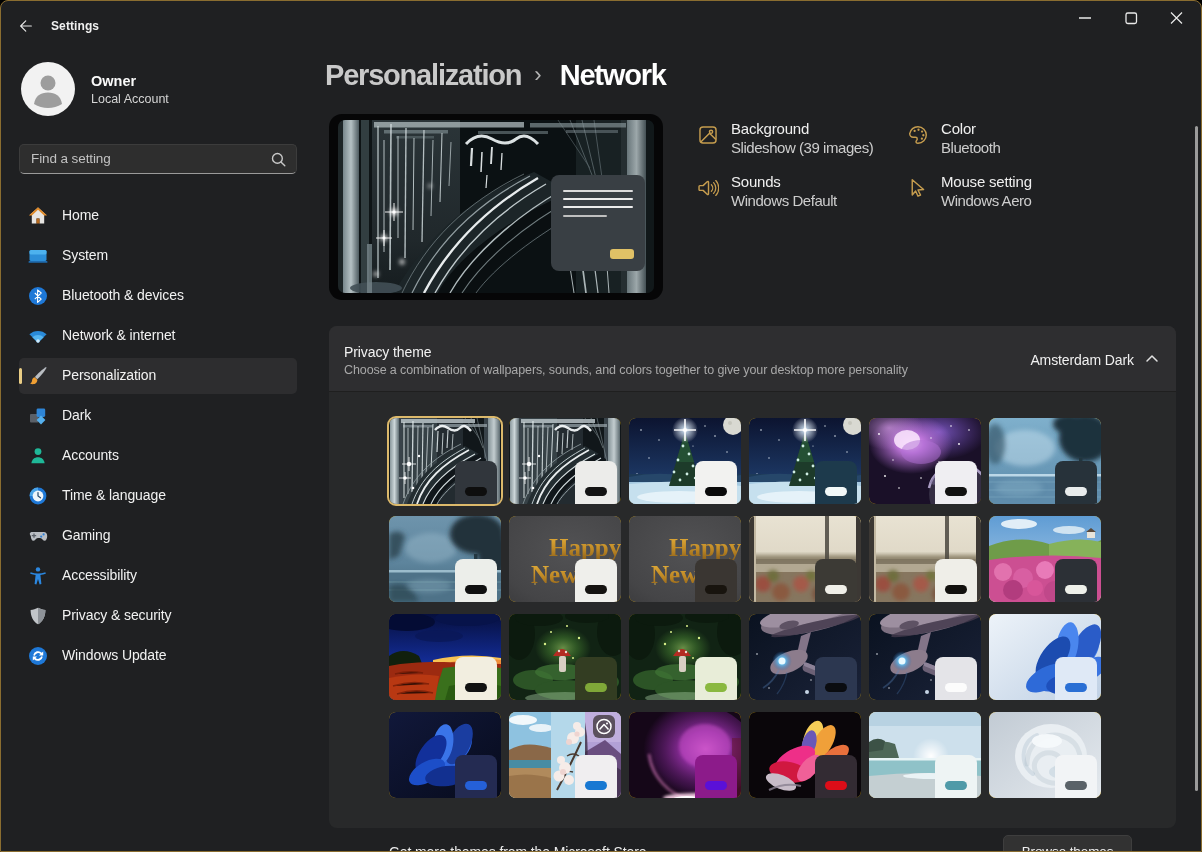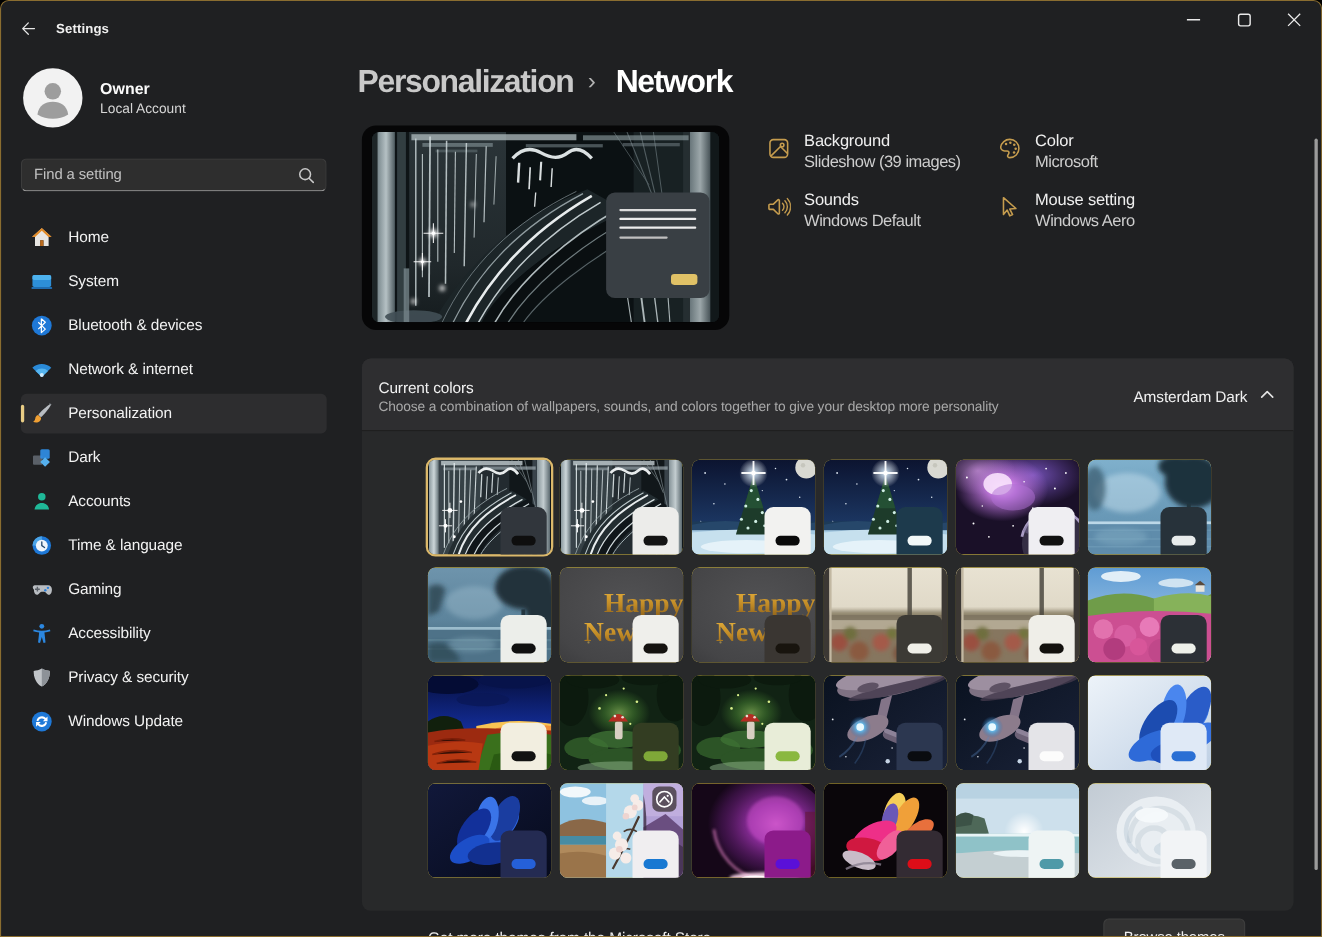--- a/index.html
+++ b/index.html
@@ -40,21 +40,21 @@
 .alab{font-size:15px;color:#efefef;letter-spacing:-.2px}
 .asub{font-size:15px;color:#cdcdcd;letter-spacing:-.45px}
 
 #card{position:absolute;left:328px;top:325px;width:847px;height:502px;border-radius:8px;background:#28292a}
 #cardhead{position:absolute;left:0;top:0;width:847px;height:66px;background:#2e2e30;border-radius:8px 8px 0 0;border-bottom:1px solid #1f1f1f}
 #cth{left:15px;top:18px;font-size:14px;color:#f2f2f2;letter-spacing:-.1px}
 #ctd{left:15px;top:37px;font-size:12.5px;color:#a8a8a8;letter-spacing:-.1px}
 #ctv{right:42px;top:26px;font-size:14px;color:#f0f0f0;letter-spacing:-.1px}
 #ctchev{position:absolute;right:17px;top:27px;width:14px;height:12px;color:#e2e2e2}
 
-.th{position:absolute;width:112px;height:86px;border-radius:7px;overflow:hidden;background:#fde047}
+.th{position:absolute;width:112px;height:86px;border-radius:7px;overflow:hidden;background:#eab308}
 .th.sel{outline:3px solid #dcb96b;outline-offset:-1px}
 .th svg.bg{position:absolute;left:0;top:0}
 .mock{position:absolute;left:66px;top:43px;width:42px;height:50px;border-radius:8px}
 .pill{position:absolute;left:10px;top:26px;width:22px;height:9px;border-radius:4.5px}
 .badge{position:absolute;left:84px;top:3px;width:22px;height:23px;border-radius:6px;background:rgba(68,60,66,.82)}
 
 #more{left:388px;top:843px;font-size:14px;color:#ececec;letter-spacing:-.1px}
 #browse{position:absolute;left:1002px;top:834px;width:129px;height:26px;background:#323232;border:1px solid #3e3e3e;border-radius:5px 5px 0 0;color:#efefef;font-size:13.5px;text-align:center;padding-top:8px;letter-spacing:-.1px}
 #sbar{position:absolute;left:1194px;top:125px;width:3px;height:665px;border-radius:2px;background:#9b9b9b}
 </style></head>
@@ -303,36 +303,36 @@
         <path d="M13 3.2a9.8 9.8 0 0 1 9.8 9.8c0 5.4-4.4 9.8-9.8 9.8-1.7 0-2.6-1-2.3-2.2.3-1.1 1.4-1.7 1.4-3 0-1.1-.9-2-2-2H7.3A4.1 4.1 0 0 1 3.2 11.5 9.8 9.8 0 0 1 13 3.2z"></path>
         <g fill="currentColor" stroke="none">
           <circle cx="9" cy="8.2" r="1.35"></circle>
           <circle cx="13.6" cy="6.8" r="1.35"></circle>
           <circle cx="17.8" cy="9" r="1.35"></circle>
           <circle cx="19.3" cy="13.3" r="1.35"></circle>
           <circle cx="17.6" cy="17.4" r="1.35"></circle>
         </g>
       </svg></div>
     <div class="t1 alab" style="left:940px;top:119px">Color</div>
-    <div class="t1 asub" style="left:940px;top:138px">Microsoft</div>
+    <div class="t1 asub" style="left:940px;top:138px">Bluetooth</div>
 <div class="aico" style="left:696px;top:176px"><svg viewBox="0 0 26 26" fill="none" stroke="currentColor" stroke-width="1.7">
         <path d="M3.4 10.2h3.8L12 5.6c.7-.7 1.6-.3 1.6.7v13.4c0 1-.9 1.4-1.6.7l-4.8-4.6H3.4a1 1 0 0 1-1-1v-3.6a1 1 0 0 1 1-1z" stroke-linejoin="round"></path>
         <path d="M17 9.2a5.4 5.4 0 0 1 0 7.6M19.6 6.6a9.2 9.2 0 0 1 0 12.8M22.2 4.2a12.8 12.8 0 0 1 0 17.6" stroke-linecap="round" stroke-width="1.5"></path>
       </svg></div>
     <div class="t1 alab" style="left:730px;top:172px">Sounds</div>
     <div class="t1 asub" style="left:730px;top:191px">Windows Default</div>
 <div class="aico" style="left:906px;top:176px"><svg viewBox="0 0 26 26" fill="none" stroke="currentColor" stroke-width="1.7" stroke-linejoin="round">
         <path d="M6.2 3.2 19.6 14.8l-6.6.6 3 6-3 1.3-2.8-6.2-4 4.8z"></path>
       </svg></div>
     <div class="t1 alab" style="left:940px;top:172px">Mouse setting</div>
     <div class="t1 asub" style="left:940px;top:191px">Windows Aero</div>
 
   <div id="card">
     <div id="cardhead"></div>
-    <div class="t1" id="cth">Current colors</div>
+    <div class="t1" id="cth">Privacy theme</div>
     <div class="t1" id="ctd">Choose a combination of wallpapers, sounds, and colors together to give your desktop more personality</div>
     <div class="t1" id="ctv">Amsterdam Dark</div>
     <svg id="ctchev" viewBox="0 0 14 12" fill="none" stroke="currentColor" stroke-width="1.5" stroke-linecap="round" stroke-linejoin="round">
         <path d="m2 8 5-5 5 5"></path>
       </svg>
   </div>
 
   <div class="th sel" style="left:388px;top:417px">
       <svg class="bg" width="112" height="86" viewBox="0 0 112 86">
 <defs>

